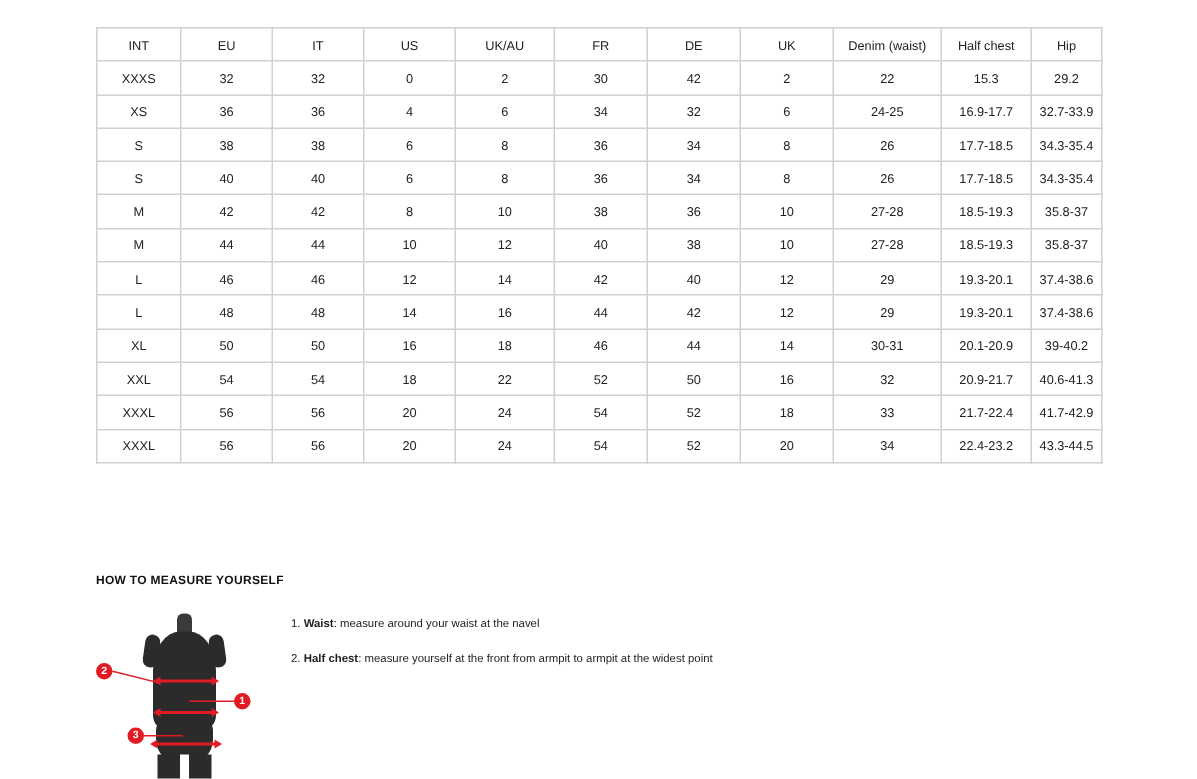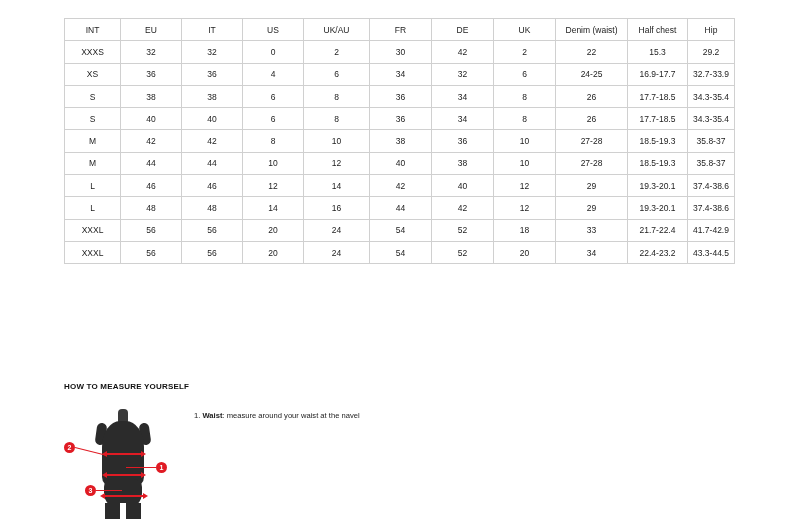--- a/index.html
+++ b/index.html
@@ -332,20 +332,46 @@
             <td>14</td>
             <td>16</td>
             <td>44</td>
             <td>42</td>
             <td>12</td>
             <td>29</td>
             <td>19.3-20.1</td>
             <td>37.4-38.6</td>
           </tr>
           <tr>
+            <td>XL</td>
+            <td>50</td>
+            <td>50</td>
+            <td>16</td>
+            <td>18</td>
+            <td>46</td>
+            <td>44</td>
+            <td>14</td>
+            <td>30-31</td>
+            <td>20.1-20.9</td>
+            <td>39-40.2</td>
+          </tr>
+          <tr>
+            <td>XXL</td>
+            <td>54</td>
+            <td>54</td>
+            <td>18</td>
+            <td>22</td>
+            <td>52</td>
+            <td>50</td>
+            <td>16</td>
+            <td>32</td>
+            <td>20.9-21.7</td>
+            <td>40.6-41.3</td>
+          </tr>
+          <tr>
             <td>XXXL</td>
             <td>56</td>
             <td>56</td>
             <td>20</td>
             <td>24</td>
             <td>54</td>
             <td>52</td>
             <td>18</td>
             <td>33</td>
             <td>21.7-22.4</td>
@@ -387,17 +413,18 @@
         </div>
         <div class="lead lead1"></div>
         <div class="lead lead2"></div>
         <div class="lead lead3"></div>
         <div class="bullet b1">1</div>
         <div class="bullet b2">2</div>
         <div class="bullet b3">3</div>
       </div>
       <div class="steps-col" id="steps">
           <div class="step"><span>1.</span> <b>Waist</b><span>: measure around your waist at the navel</span></div>
+          <div class="step"><span>2.</span> <b>Half chest</b><span>: measure yourself at the front from armpit to armpit at the widest point</span></div>
         </div>
     </div>
   </div>
 
 </div>
 
 </body></html>

